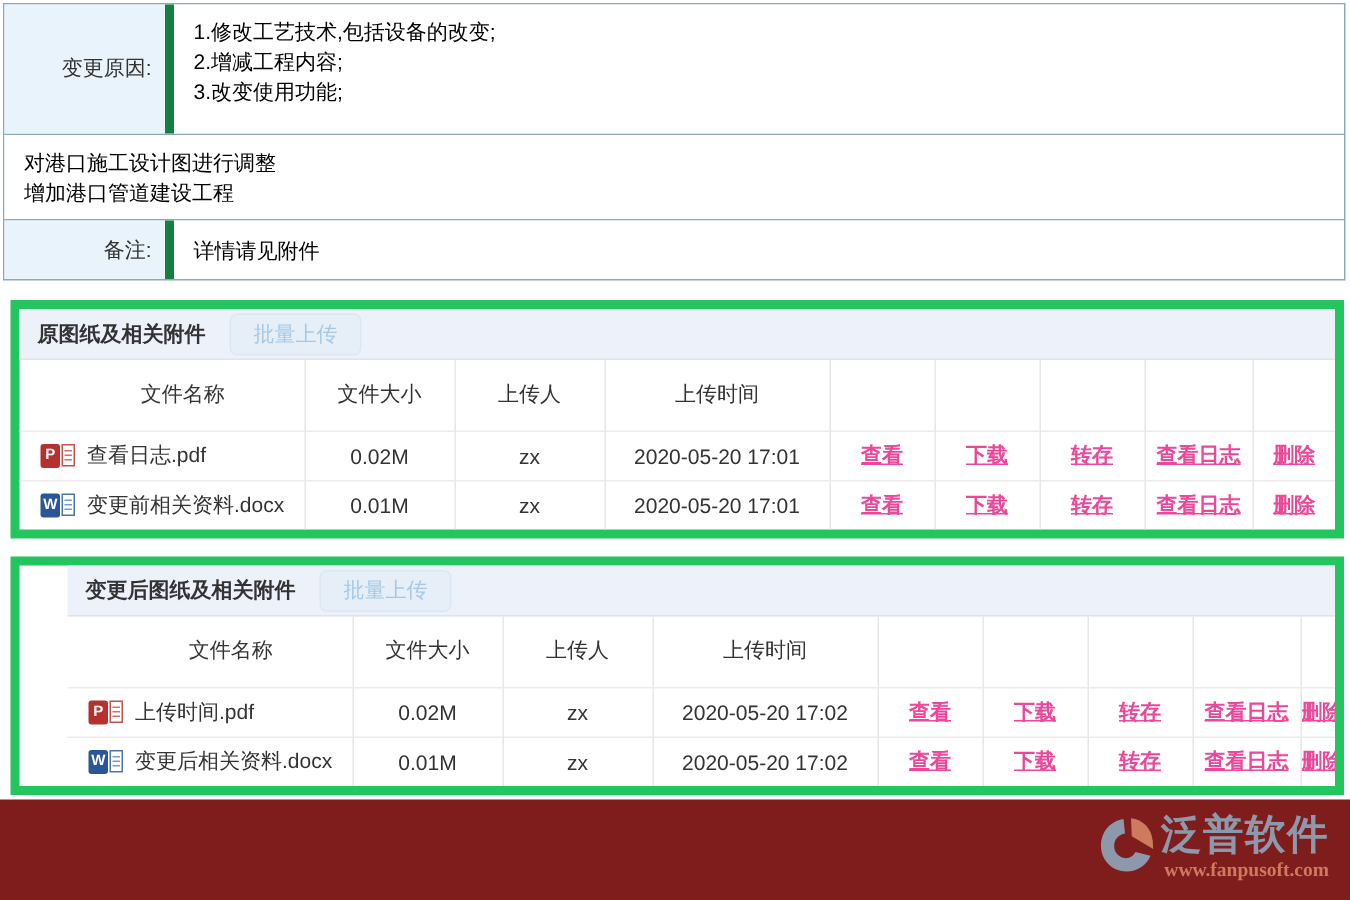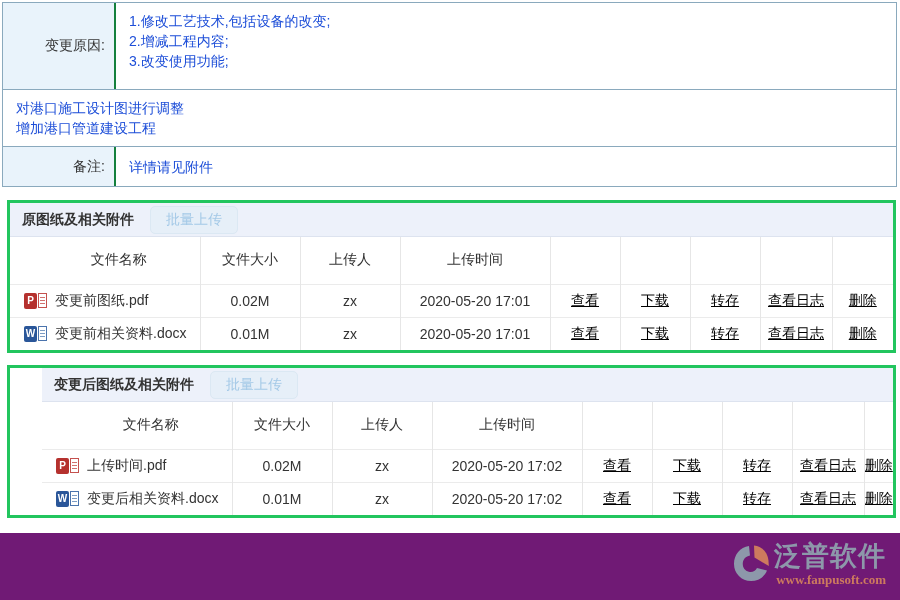--- a/index.html
+++ b/index.html
@@ -16,35 +16,35 @@
   
   .detail-form {
     margin: 2px 3px 0 2px;
     border: 1px solid #8aa9bd;
   }
   .form-row { display: flex; border-bottom: 1px solid #8aa9bd; }
   .form-row:last-child { border-bottom: none; }
   .form-label {
     width: 113px; flex: 0 0 113px;
     background: #e9f3fb;
-    border-right: 2px solid #15803d;
+    border-right: 6px solid #15803d;
     display: flex; align-items: center; justify-content: flex-end;
     padding-right: 9px;
     color: #333;
   }
-  .form-value { flex: 1; background: #fff; padding: 8px 0 8px 13px; line-height: 20px; color: #1d4ed8; }
+  .form-value { flex: 1; background: #fff; padding: 8px 0 8px 13px; line-height: 20px; color: #000000; }
   .row-reason  { height: 87px; }
   .row-content { height: 57px; }
   .row-remark  { height: 39px; }
   .row-remark .form-value { display: flex; align-items: center; padding-top: 0; padding-bottom: 0; }
 
   
   .attach-section {
     margin: 13px 4px 4px 7px;
-    border: 3px solid #22c55e;
+    border: 6px solid #22c55e;
     background: #fff;
   }
   .attach-section + .attach-section { margin-top: 12px; padding-left: 32px; }
   .section-bar {
     height: 34px;
     background: #edf1fa;
     border-bottom: 1px solid #dde3ef;
     display: flex; align-items: center;
     padding-left: 12px;
   }
@@ -88,27 +88,27 @@
   .file-icon[data-type="pdf"] .icon-letter { background: #b5312e; }
   .file-icon[data-type="pdf"] .icon-page  { border: 1px solid #c4514e;
     background-image: linear-gradient(#d1716f 0 0), linear-gradient(#d1716f 0 0), linear-gradient(#d1716f 0 0);
     background-repeat: no-repeat; background-size: 5px 1px; background-position: 1px 3px, 1px 6px, 1px 9px; }
   .file-icon[data-type="word"] .icon-letter { background: #2a5699; }
   .file-icon[data-type="word"] .icon-page  { border: 1px solid #4b74ad;
     background-image: linear-gradient(#7d9cc4 0 0), linear-gradient(#7d9cc4 0 0), linear-gradient(#7d9cc4 0 0);
     background-repeat: no-repeat; background-size: 5px 1px; background-position: 1px 3px, 1px 6px, 1px 9px; }
   .file-name { color: #333; }
 
-  a.op-link { color: #000000; text-decoration: underline; cursor: pointer; }
+  a.op-link { color: #ec4899; text-decoration: underline; cursor: pointer; font-weight: bold; }
 
   
   .footer-band {
     position: absolute; left: 0; bottom: 0;
     width: 900px; height: 67px;
-    background: #701a75;
+    background: #7f1d1d;
   }
   .brand {
     position: absolute; right: 14px; top: 8px;
     display: flex; align-items: flex-start;
   }
   .brand-icon { width: 40px; height: 40px; margin-right: 3px; margin-top: 2px; }
   .brand-text-col { display: flex; flex-direction: column; align-items: flex-end; }
   .brand-name {
     font-size: 27px; line-height: 30px; color: #8d98aa;
     letter-spacing: 1px; font-weight: bold;
@@ -175,21 +175,21 @@
       </tr>
     </thead>
     <tbody>
       <tr>
         <td class="col-name">
           <span class="file-cell">
             <span class="file-icon" data-type="pdf">
               <span class="icon-letter">P</span>
               <span class="icon-page"></span>
             </span>
-            <span class="file-name">变更前图纸.pdf</span>
+            <span class="file-name">查看日志.pdf</span>
           </span>
         </td>
         <td>0.02M</td>
         <td>zx</td>
         <td>2020-05-20 17:01</td>
         <td><a class="op-link">查看</a></td>
         <td><a class="op-link">下载</a></td>
         <td><a class="op-link">转存</a></td>
         <td><a class="op-link">查看日志</a></td>
         <td><a class="op-link">删除</a></td>

